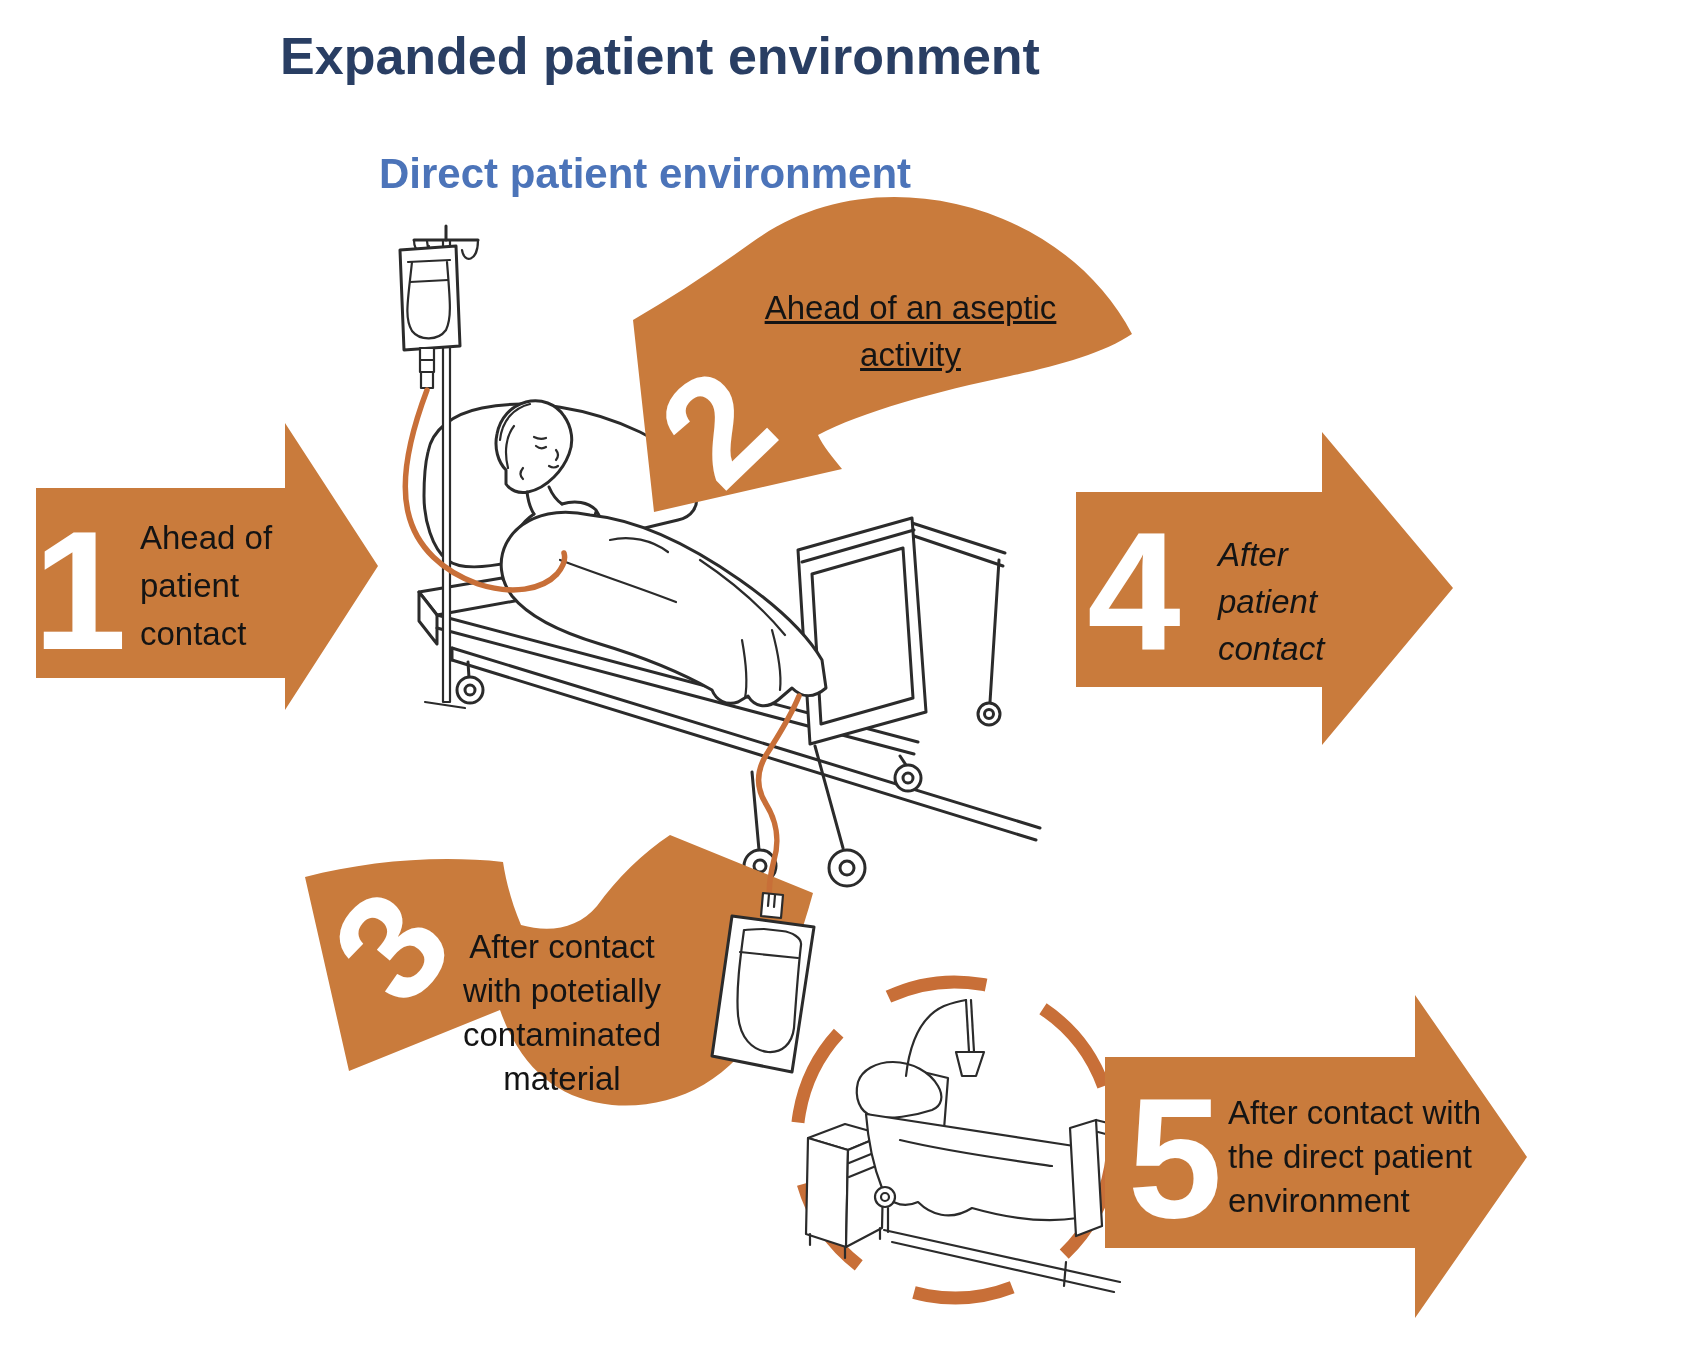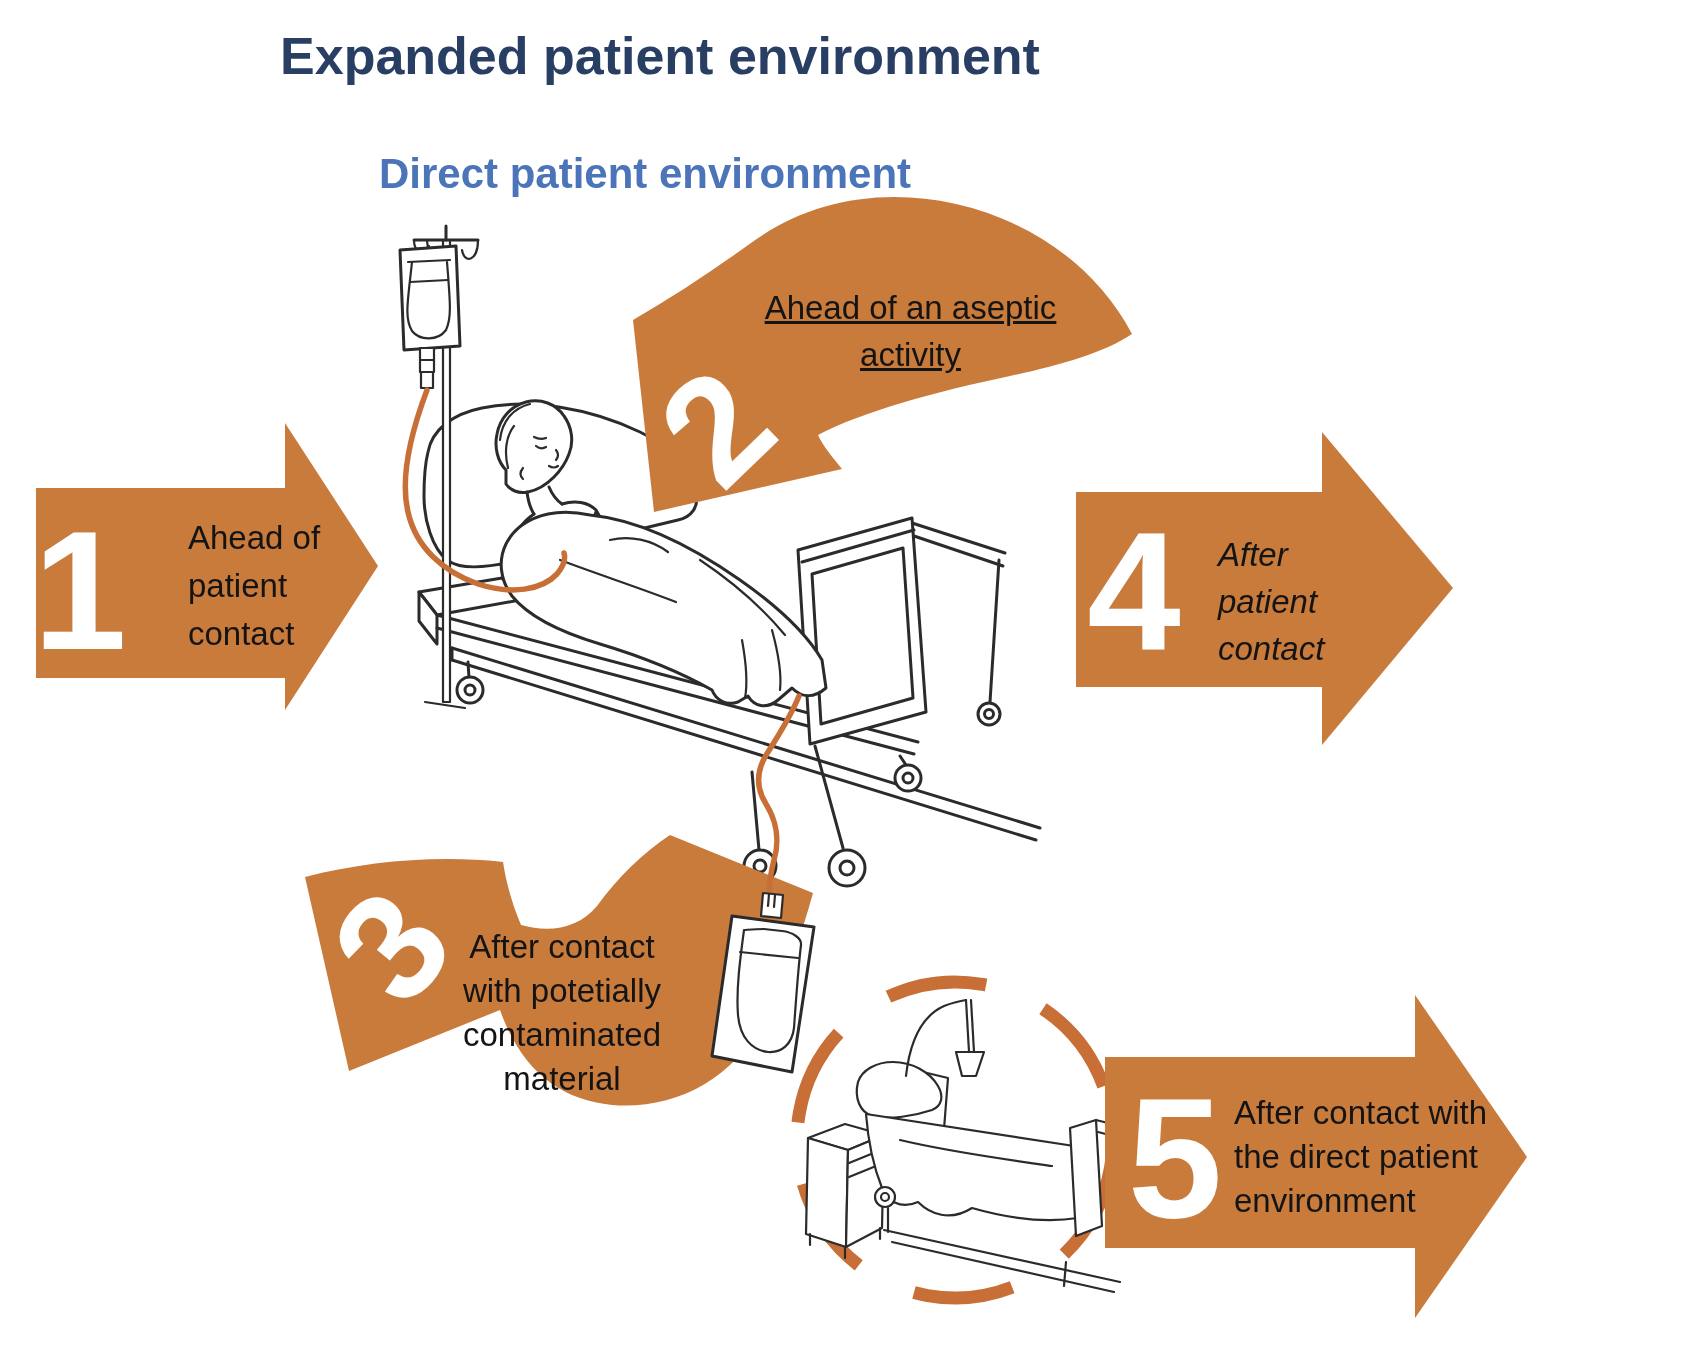--- a/index.html
+++ b/index.html
@@ -25,25 +25,25 @@
   .tube{fill:none;stroke:var(--tube-orange);stroke-width:5.5;stroke-linecap:round;}
   .arrow{fill:var(--arrow-orange);stroke:none;}
   .num{fill:var(--number-white);font-family:"Liberation Sans",sans-serif;font-weight:bold;
        text-anchor:middle;dominant-baseline:central;}
   .dashring{fill:none;stroke:var(--tube-orange);stroke-width:13;stroke-dasharray:100 62;}
   
   .title{position:absolute;font-weight:bold;white-space:pre-line;}
   .title.expanded{left:260px;top:26px;width:800px;text-align:center;font-size:52px;color:var(--title-navy);}
   .title.direct{left:245px;top:150px;width:800px;text-align:center;font-size:42px;color:var(--title-blue);}
   .label{position:absolute;font-size:33px;color:var(--label-black);white-space:pre-line;}
-  .label.l1{left:140px;top:514px;line-height:48px;text-align:left;margin-left:48px;}
+  .label.l1{left:140px;top:514px;line-height:48px;text-align:left;}
   .label.l2{left:738px;top:284px;width:345px;line-height:47px;text-align:center;text-decoration:underline;}
   .label.l3{left:412px;top:925px;width:300px;line-height:44px;text-align:center;}
   .label.l4{left:1218px;top:531px;line-height:47px;text-align:left;font-style:italic;}
-  .label.l5{left:1228px;top:1091px;line-height:44px;text-align:left;margin-left:6px;}
+  .label.l5{left:1228px;top:1091px;line-height:44px;text-align:left;}
 </style>
 </head>
 <body>
 
 <div class="canvas">
 
   <svg width="1683" height="1345" viewBox="0 0 1683 1345">
 
     <g>
 

